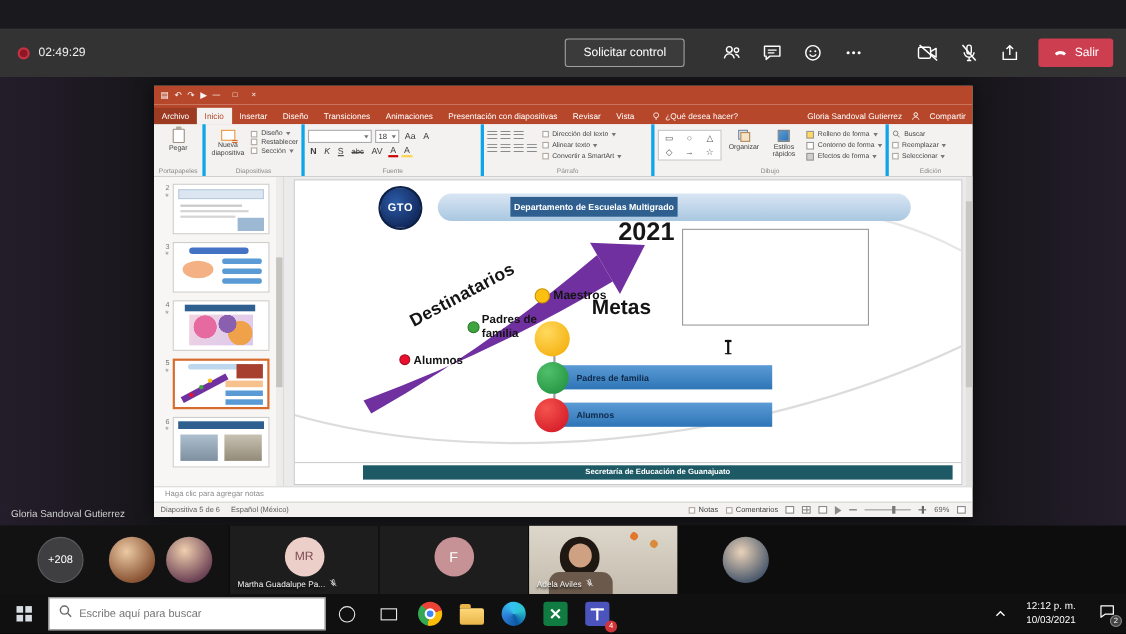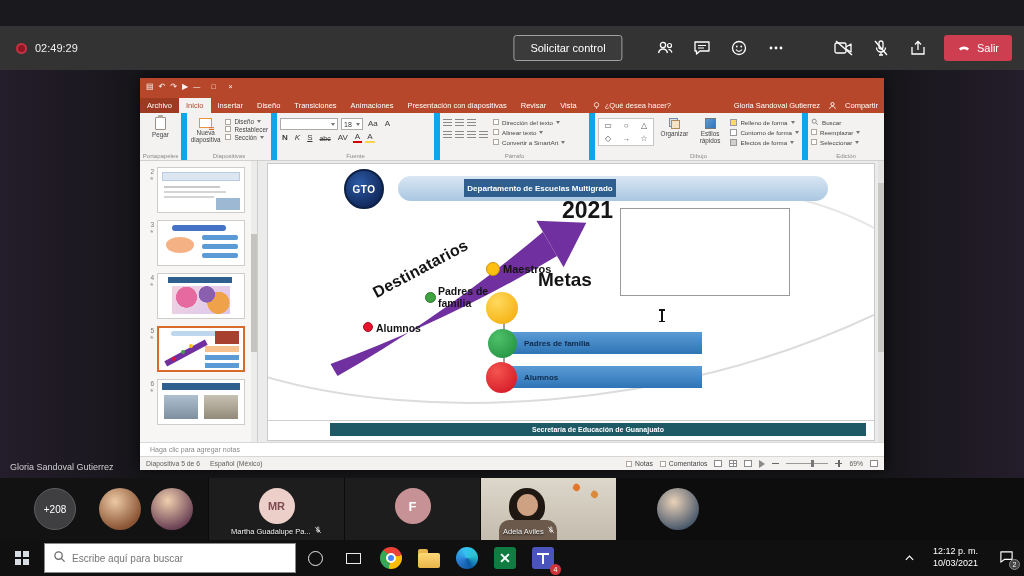--- a/index.html
+++ b/index.html
@@ -48,21 +48,21 @@
   .ppt-tabs{height:18px;background:#b7472a;display:flex;align-items:flex-end;color:#fff;position:relative}
   .ptab{padding:3px 7px 3px;font-size:7.5px;white-space:nowrap}
   .ptab.file{background:#9c3a22}
   .ptab.active{background:#f3f2f1;color:#b7472a}
   .tellme{display:flex;align-items:center;gap:4px;font-size:7.5px;margin-left:8px;padding-bottom:3px;opacity:.95}
   .ppt-account{position:absolute;right:6px;bottom:3px;display:flex;align-items:center;gap:8px;font-size:7.5px}
   .acct-ic{display:inline-flex}
 
   
   .ribbon{height:48px;background:#f3f2f1;border-bottom:1px solid #d2d0ce;position:relative}
-  .rgroup{position:absolute;top:0;bottom:0;border-right:6px solid #0ea5e9;padding:2px 3px 11px}
+  .rgroup{position:absolute;top:0;bottom:0;border-right:3px solid #0ea5e9;padding:2px 3px 11px}
   .rg-label{position:absolute;bottom:1px;left:0;right:0;text-align:center;font-size:6px;color:#8a8a8a;white-space:nowrap}
   .g1{left:0;width:47px}.g2{left:47px;width:90px}.g3{left:137px;width:163px}
   .g4{left:300px;width:155px}.g5{left:455px;width:213px}.g6{left:668px;right:0;border-right:none}
   .bigbtn{display:flex;flex-direction:column;align-items:center;gap:2px;font-size:6.3px;
           text-align:center;line-height:1.1;color:#444}
   .i-clip{width:11px;height:13px;background:#fff;border:1px solid #9a8f85;border-radius:1px;position:relative;margin-top:2px}
   .i-clip:before{content:"";position:absolute;top:-3px;left:2px;right:2px;height:3px;background:#b0a79e;border-radius:1px}
   .i-slide{width:13px;height:10px;background:#fff;border:1px solid #e8963c;margin-top:3px;position:relative}
   .i-slide:after{content:"";position:absolute;right:-3px;bottom:-3px;width:5px;height:1.5px;background:#d86b2b;box-shadow:0 -1.8px 0 #d86b2b, -1.8px -1.8px 0 0 transparent}
   .g2wrap{display:flex;gap:4px}
@@ -186,24 +186,24 @@
 
   
   .strip{position:absolute;top:478px;left:0;right:0;height:62px;background:#0a0a0a;display:flex}
   .strip-left{width:208px;position:relative;background:#121212}
   .av{position:absolute;top:10px;width:42px;height:42px;border-radius:50%}
   .av-overflow{left:34px;background:#3f3f42;border:1px solid #5d5d61;color:#fff;font-size:10px;
                display:flex;align-items:center;justify-content:center}
   .av-p1{left:99px;background:radial-gradient(circle at 38% 32%,#ecc9a4,#8a5535 72%)}
   .av-p2{left:151px;background:radial-gradient(circle at 40% 30%,#f0cfae,#6a4054 75%)}
   .tile{width:135px;position:relative;background:#1d1d1d;margin-left:1px;overflow:hidden}
-  .tile-label{position:absolute;left:22px;bottom:4px;display:flex;align-items:center;gap:3px;
+  .tile-label{position:absolute;left:7px;bottom:4px;display:flex;align-items:center;gap:3px;
               font-size:7.5px;color:#f2f2f2;text-shadow:0 1px 2px rgba(0,0,0,.85);z-index:3;white-space:nowrap}
   .init-circle{position:absolute;left:50%;top:50%;transform:translate(-50%,-58%);width:36px;height:36px;
-               border-radius:50%;display:flex;align-items:center;justify-content:center;font-weight:bold}
+               border-radius:50%;display:flex;align-items:center;justify-content:center;font-weight:normal}
   .ic-martha{background:#eccfc9;color:#7d4a52;font-size:11px}
   .ic-f{background:#c79295;color:#fff;font-size:13px}
   .vid-magda{background:linear-gradient(180deg,#dcc6a4,#b1966f)}
   .vid-adela{background:linear-gradient(180deg,#ddd7cb,#c4bcae)}
   .vid-gloria{background:repeating-linear-gradient(90deg,#5a3c24 0 7px,#7a5433 7px 12px,#3f2c1c 12px 18px,#8a6a42 18px 24px)}
   .tile div{position:absolute}
   .m-hair{left:48px;top:6px;width:44px;height:42px;background:#241a14;border-radius:50% 50% 46% 46%}
   .m-face{left:57px;top:12px;width:26px;height:27px;background:#c89a72;border-radius:50%}
   .m-body{left:32px;top:44px;width:72px;height:22px;background:#3c2e24;border-radius:12px 12px 0 0}
   .a-hair{left:28px;top:10px;width:36px;height:36px;background:#1f1812;border-radius:50% 50% 44% 44%}

